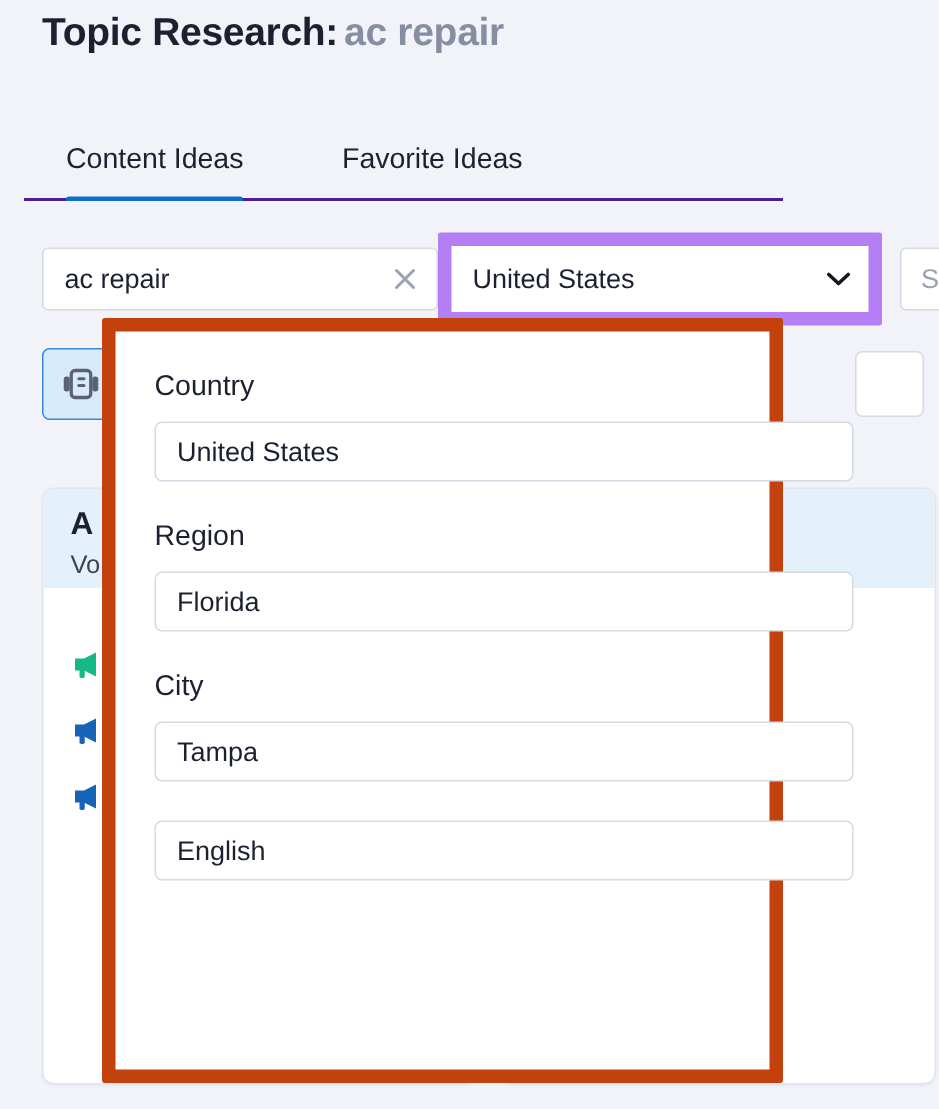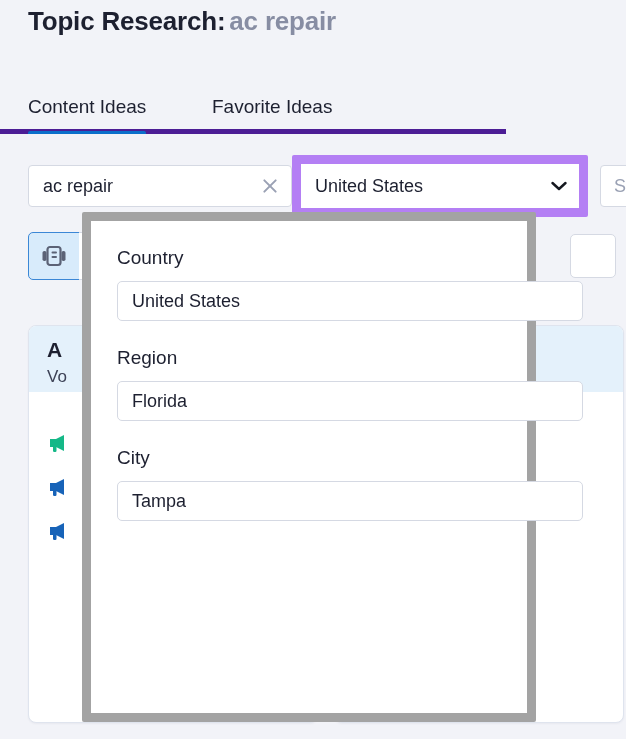--- a/index.html
+++ b/index.html
@@ -25,23 +25,23 @@
   }
   .page-title .kw {
     color: #878da3;
     font-weight: bold;
     margin-left: 4px;
   }
 
   
   .tabs {
     position: absolute;
-    left: 0; top: 88px;
+    left: 16px; top: 88px;
     width: 506px; height: 46px;
-    border-bottom: 5px solid #4c1d95;
+    border-bottom: 2px solid #4c1d95;
   }
   .tab {
     position: absolute;
     top: 0;
     height: 46px;
     line-height: 38px;
     font-size: 19px;
     color: #1d2030;
     white-space: nowrap;
   }
@@ -200,23 +200,23 @@
     height: 44px;
     font-size: 17px;
     color: #2a2f44;
     white-space: nowrap;
   }
   .mega { width: 24px; height: 20px; flex: none; margin-right: 10px; margin-top: 1px; }
 
   
   .panel-hl {
     position: absolute;
-    left: 82px; top: 212px;
+    left: 68px; top: 212px;
     width: 454px; height: 510px;
-    background: #a3a3a3;
+    background: #c2410c;
     padding: 9px;
     border-radius: 2px;
   }
   .panel {
     width: 100%; height: 100%;
     background: #fff;
     padding: 26px 26px 0 26px;
   }
   .field-label {
     font-size: 19px;
@@ -353,17 +353,20 @@
       <div class="field-label">Region</div>
       <div class="field-box">
         <span>Florida</span>
       </div>
 
       <div class="field-label">City</div>
       <div class="field-box">
         <span>Tampa</span>
       </div>
 
+      <div class="field-box">
+        <span>English</span>
+      </div>
 
     </div>
   </div>
 
 </div>
 
 </body></html>

